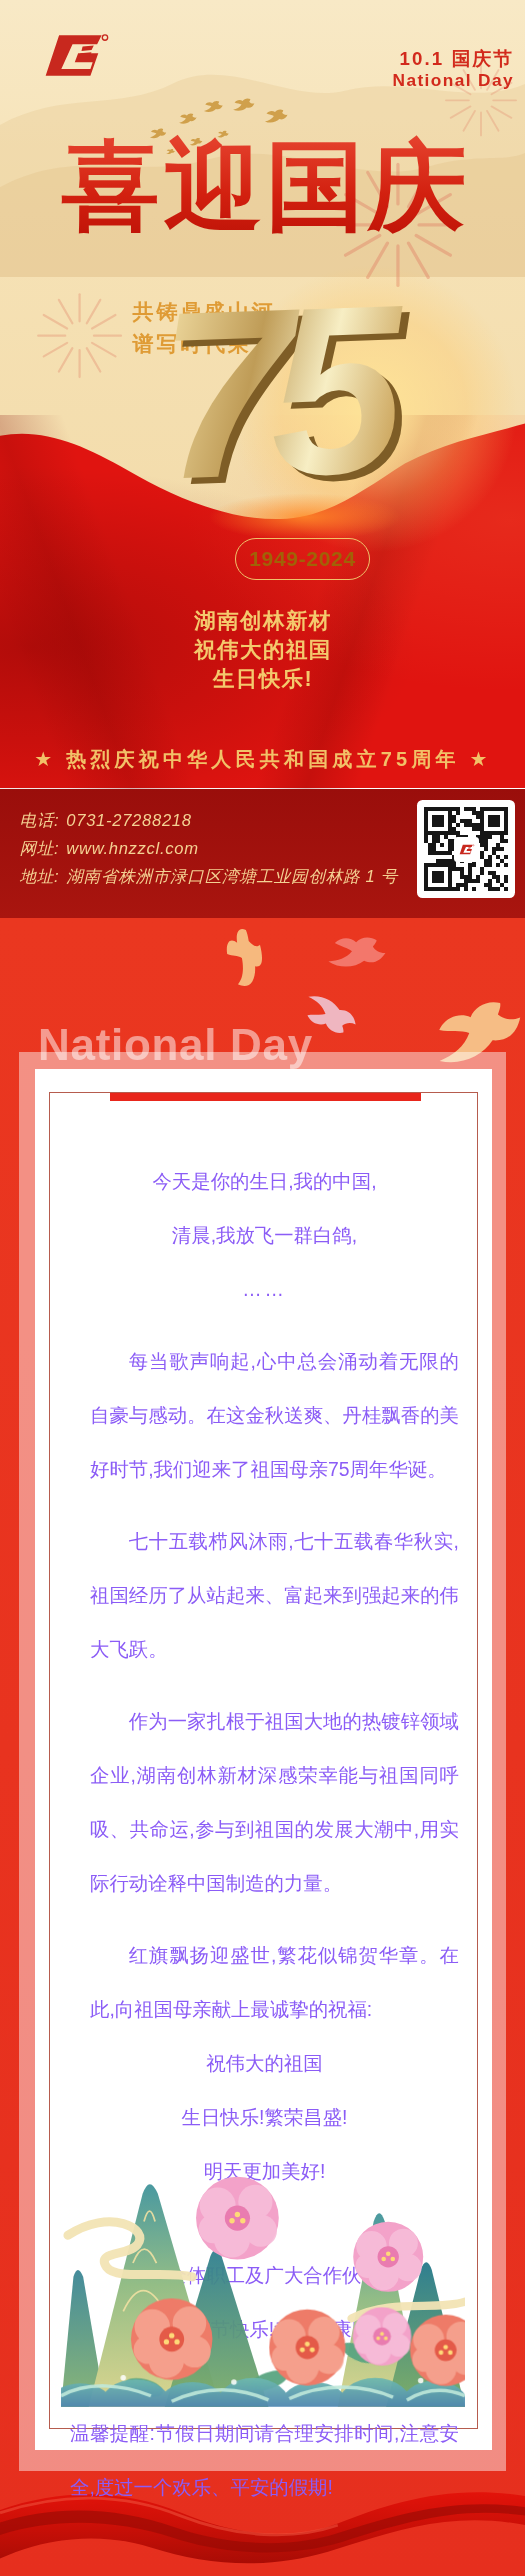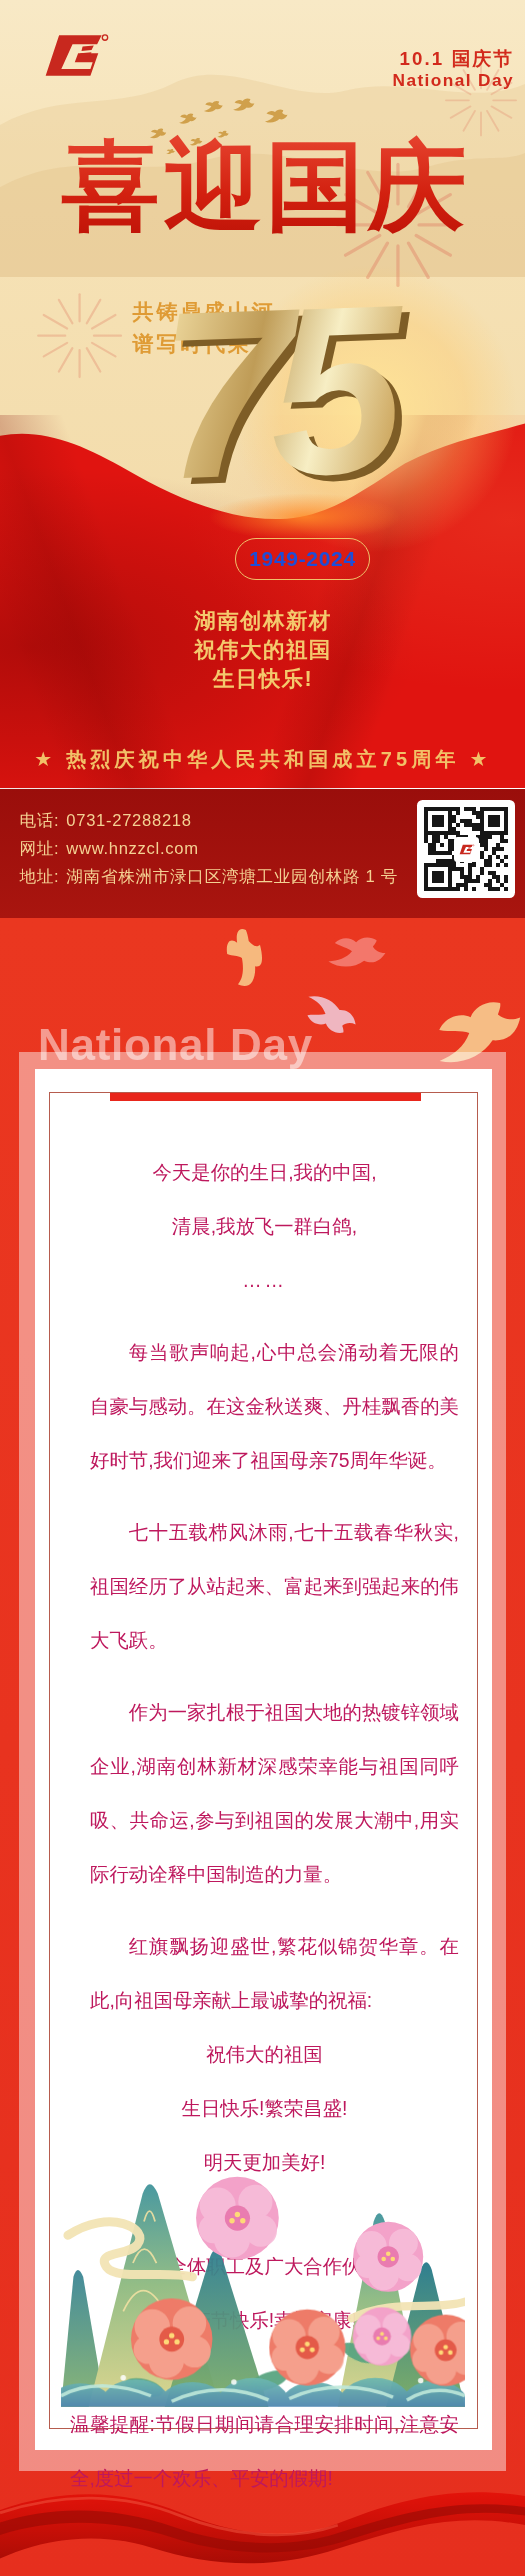--- a/index.html
+++ b/index.html
@@ -41,53 +41,53 @@
   .flag-wave{position:absolute;top:0;left:0;}
   .flag-body{position:absolute;top:107px;left:0;width:526px;height:266px;background:#e01410;}
   .folds{position:absolute;top:0;left:0;width:526px;height:374px;
     background:
       radial-gradient(ellipse at 6% 62%,rgba(120,2,2,.45) 0%,rgba(120,2,2,0) 55%),
       radial-gradient(ellipse at 97% 28%,rgba(255,120,70,.22) 0%,rgba(255,120,70,0) 45%),
       linear-gradient(108deg,rgba(0,0,0,0) 58%,rgba(130,5,2,.28) 66%,rgba(0,0,0,0) 74%),
       linear-gradient(250deg,rgba(0,0,0,0) 70%,rgba(130,5,2,.25) 80%,rgba(0,0,0,0) 90%);}
   .badge{position:absolute;top:123px;left:235px;width:133px;height:40px;line-height:40px;
     border:1.4px solid #efc26a;border-radius:21px;text-align:center;
-    color:#1d4ed8;font-size:21px;font-weight:bold;letter-spacing:0.7px;}
+    color:#a16207;font-size:21px;font-weight:bold;letter-spacing:0.7px;}
   .wishes{position:absolute;top:192px;left:0;width:526px;text-align:center;
     color:#f4c96d;font-size:21.5px;font-weight:bold;letter-spacing:1.4px;}
   .wishes div{line-height:29px;}
   .banner{position:absolute;top:331px;left:0;width:526px;text-align:center;
     color:#f2c168;font-size:20px;font-weight:bold;letter-spacing:4.2px;}
 
   
   .sec-contact{position:absolute;top:789px;left:0;width:526px;height:129px;
     background:linear-gradient(180deg,#9a0e0b 0%,#a9150f 100%);}
   .contact-rows{position:absolute;top:18px;left:19.4px;color:#f4d193;font-size:16.6px;}
-  .contact-rows .row{line-height:28px;letter-spacing:0.7px;}
+  .contact-rows .row{line-height:28px;letter-spacing:0.7px;font-style:italic;}
   .contact-rows .lbl{margin-right:7px;}
   .qr{position:absolute;top:11px;left:417px;width:98px;height:98px;background:#fff;border-radius:5.5px;}
   .qr-modules{position:absolute;top:7px;left:7px;width:84px;height:84px;display:grid;
     grid-template-columns:repeat(21,1fr);grid-template-rows:repeat(21,1fr);}
   .qm{background:#161616;}
   .qr-center{position:absolute;top:37px;left:37px;width:25px;height:25px;background:#fff;border-radius:3.5px;
     display:flex;align-items:center;justify-content:center;}
   .qr-center svg{width:18px;height:11px;}
 
   
   .sec-bottom{position:absolute;top:918px;left:0;width:526px;height:1658px;
     background:linear-gradient(180deg,#ea3720 0%,#e62f1e 100%);}
   .dove{position:absolute;}
   .watermark{position:absolute;top:102px;left:38px;color:rgba(255,255,255,.5);
     font-size:44px;font-weight:bold;letter-spacing:0.7px;z-index:2;}
   .band{position:absolute;top:134px;left:19.4px;width:487px;height:1419px;
     background:rgba(255,255,255,.45);z-index:1;}
   .card{position:absolute;top:151px;left:35px;width:457px;height:1381px;background:#ffffff;z-index:3;}
   .card-border{position:absolute;top:23px;left:14px;right:14px;height:1335px;border:1.4px solid #b65c4e;}
   .card-bar{position:absolute;top:23.5px;left:75px;width:311px;height:8.3px;background:#e8261b;}
-  .letter{position:absolute;top:76px;left:35px;width:389px;color:#be185d;font-size:19.4px;line-height:54px;}
+  .letter{position:absolute;top:85px;left:35px;width:389px;color:#8b5cf6;font-size:19.4px;line-height:54px;}
   .lp{margin:0;}
   .lp.center{text-align:center;}
   .lp.dots{letter-spacing:2.8px;}
   .lp.indent{text-align:justify;text-indent:2em;margin-top:18px;margin-left:20px;}
   .lp.noindent{text-align:justify;margin-top:18px;}
   .lp.gap{margin-top:50px;}
   .illus{position:absolute;top:1104px;left:26px;width:404px;height:234px;}
   .ribbon{position:absolute;top:1556px;left:0;width:526px;height:104px;}
 </style>
 </head>

